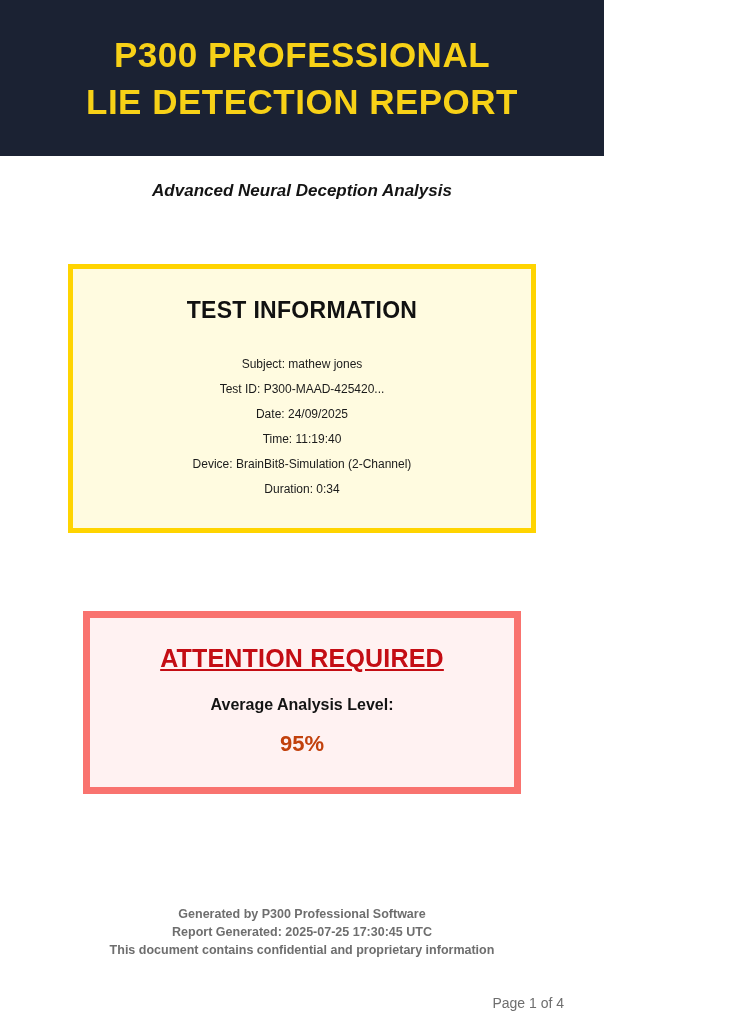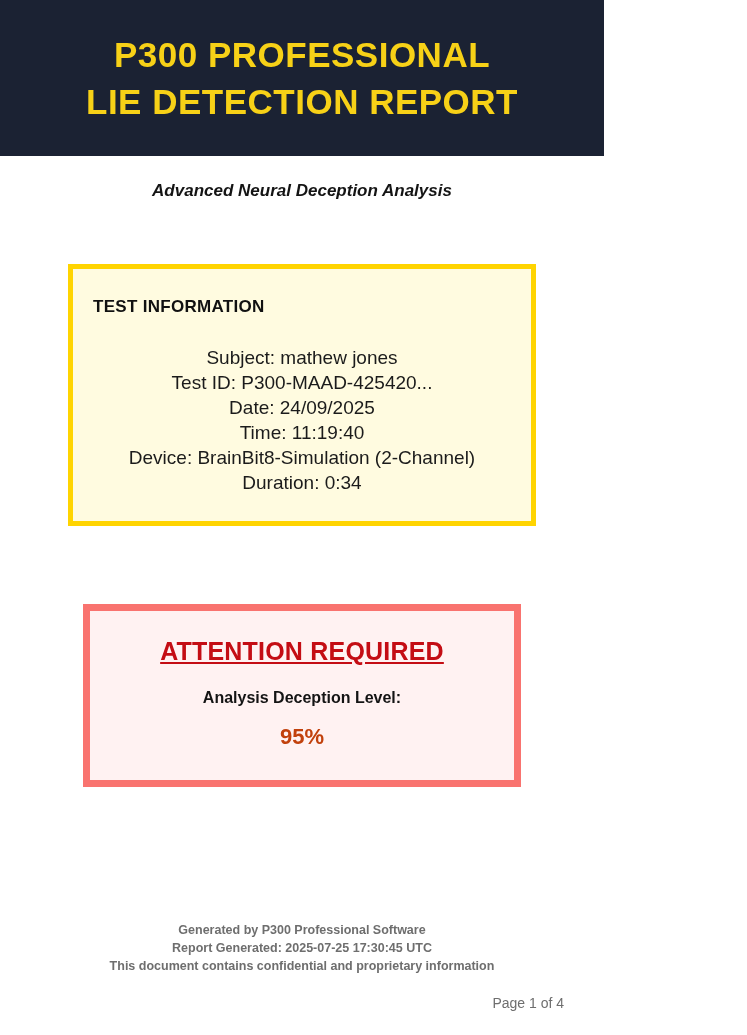--- a/index.html
+++ b/index.html
@@ -51,30 +51,30 @@
   }
   
   .info-box {
     margin: 63px 68px 0 68px;
     border: 5px solid #ffd400;
     background: #fffbe0;
     padding: 28px 20px 26px 20px;
     box-sizing: border-box;
   }
   .info-box-title {
-    text-align: left;
-    font-size: 17px;
+    text-align: center;
+    font-size: 23px;
     font-weight: bold;
     color: #111111;
     letter-spacing: 0.3px;
     margin-bottom: 28px;
   }
   .info-line {
     text-align: center;
-    font-size: 19px;
+    font-size: 12px;
     color: #1b1b1b;
     line-height: 25px;
   }
   
   .alert-box {
     margin: 78px 83px 0 83px;
     border: 7px solid #f9736f;
     background: #fff2f2;
     padding: 26px 20px 30px 20px;
     box-sizing: border-box;
@@ -99,21 +99,21 @@
     font-size: 22px;
     font-weight: bold;
     color: #c2410c;
     margin-top: 17px;
   }
   
   .footer {
     position: absolute;
     left: 0;
     right: 0;
-    bottom: 60px;
+    bottom: 76px;
     text-align: center;
   }
   .footer-line {
     font-size: 12.5px;
     font-weight: bold;
     color: #6e6e6e;
     line-height: 18px;
   }
   .page-number {
     position: absolute;
@@ -140,21 +140,21 @@
     <div class="info-line">Subject: mathew jones</div>
     <div class="info-line">Test ID: P300-MAAD-425420...</div>
     <div class="info-line">Date: 24/09/2025</div>
     <div class="info-line">Time: 11:19:40</div>
     <div class="info-line">Device: BrainBit8-Simulation (2-Channel)</div>
     <div class="info-line">Duration: 0:34</div>
   </div>
 
   <div class="alert-box">
     <div class="alert-title">ATTENTION REQUIRED</div>
-    <div class="alert-sub">Analysis Deception Level:</div>
+    <div class="alert-sub">Average Analysis Level:</div>
     <div class="alert-value">95%</div>
   </div>
 
   <div class="footer">
     <div class="footer-line">Generated by P300 Professional Software</div>
     <div class="footer-line">Report Generated: 2025-07-25 17:30:45 UTC</div>
     <div class="footer-line">This document contains confidential and proprietary information</div>
   </div>
 
   <div class="page-number">Page 1 of 4</div>

